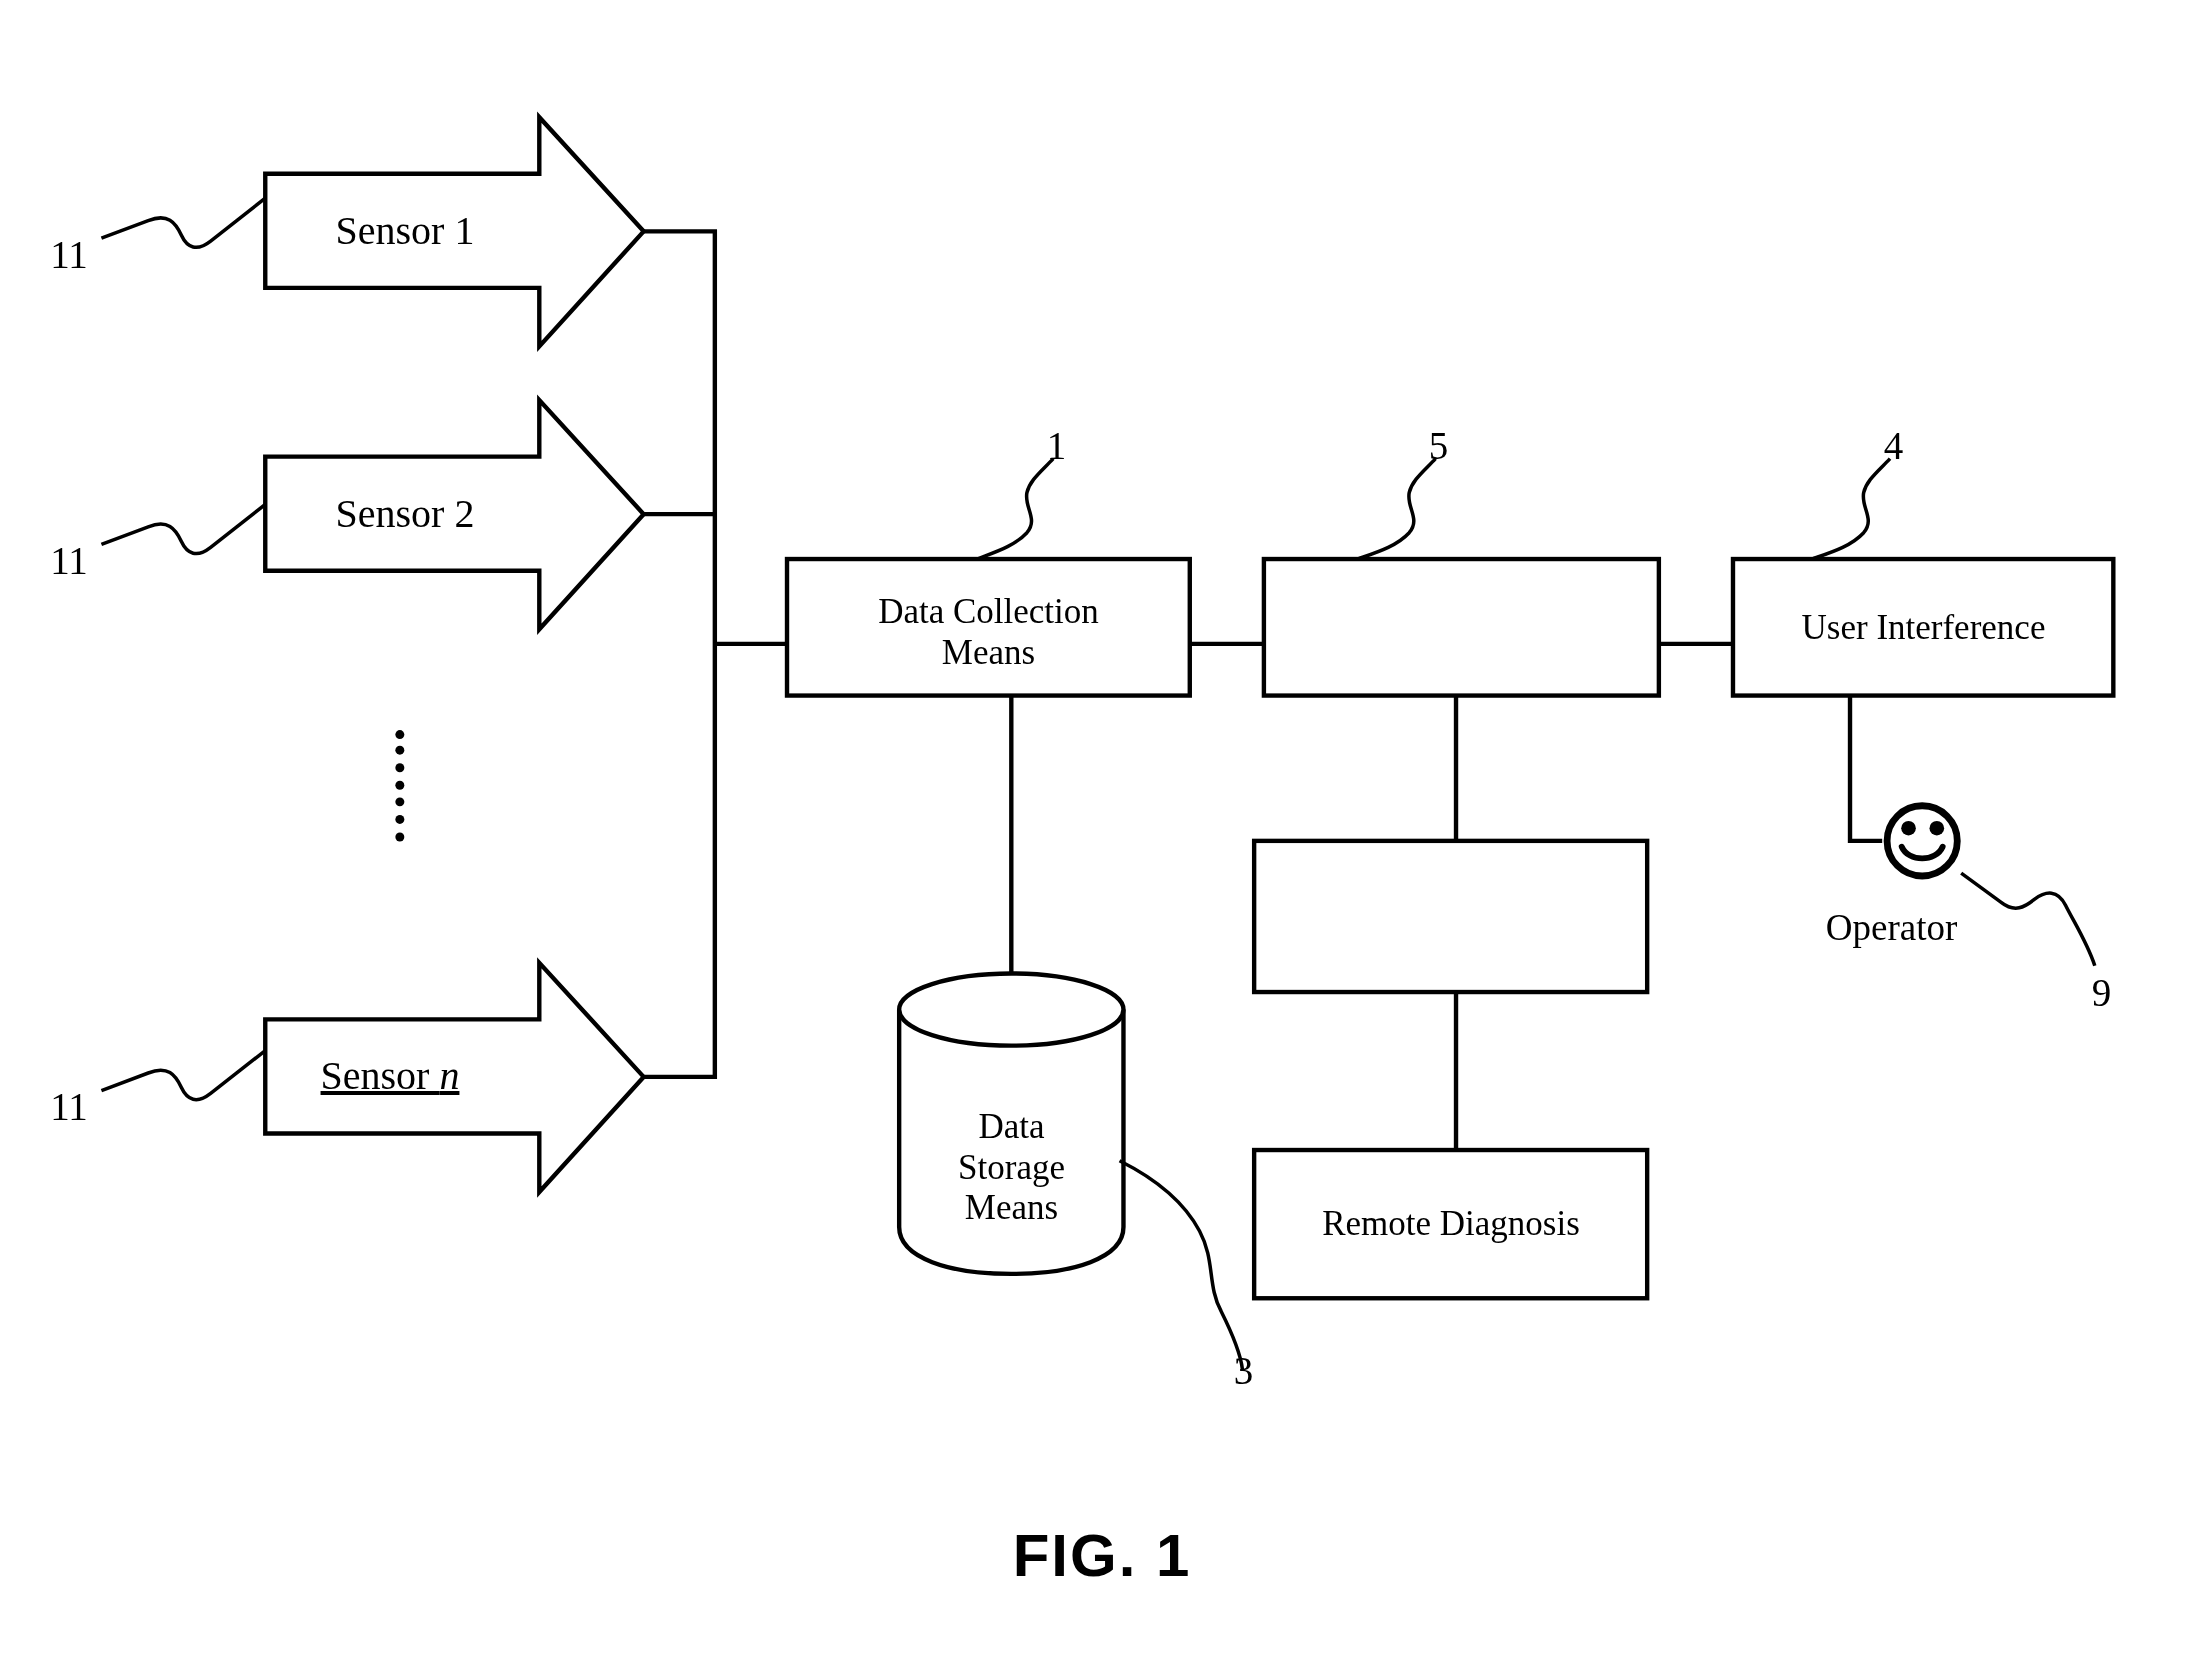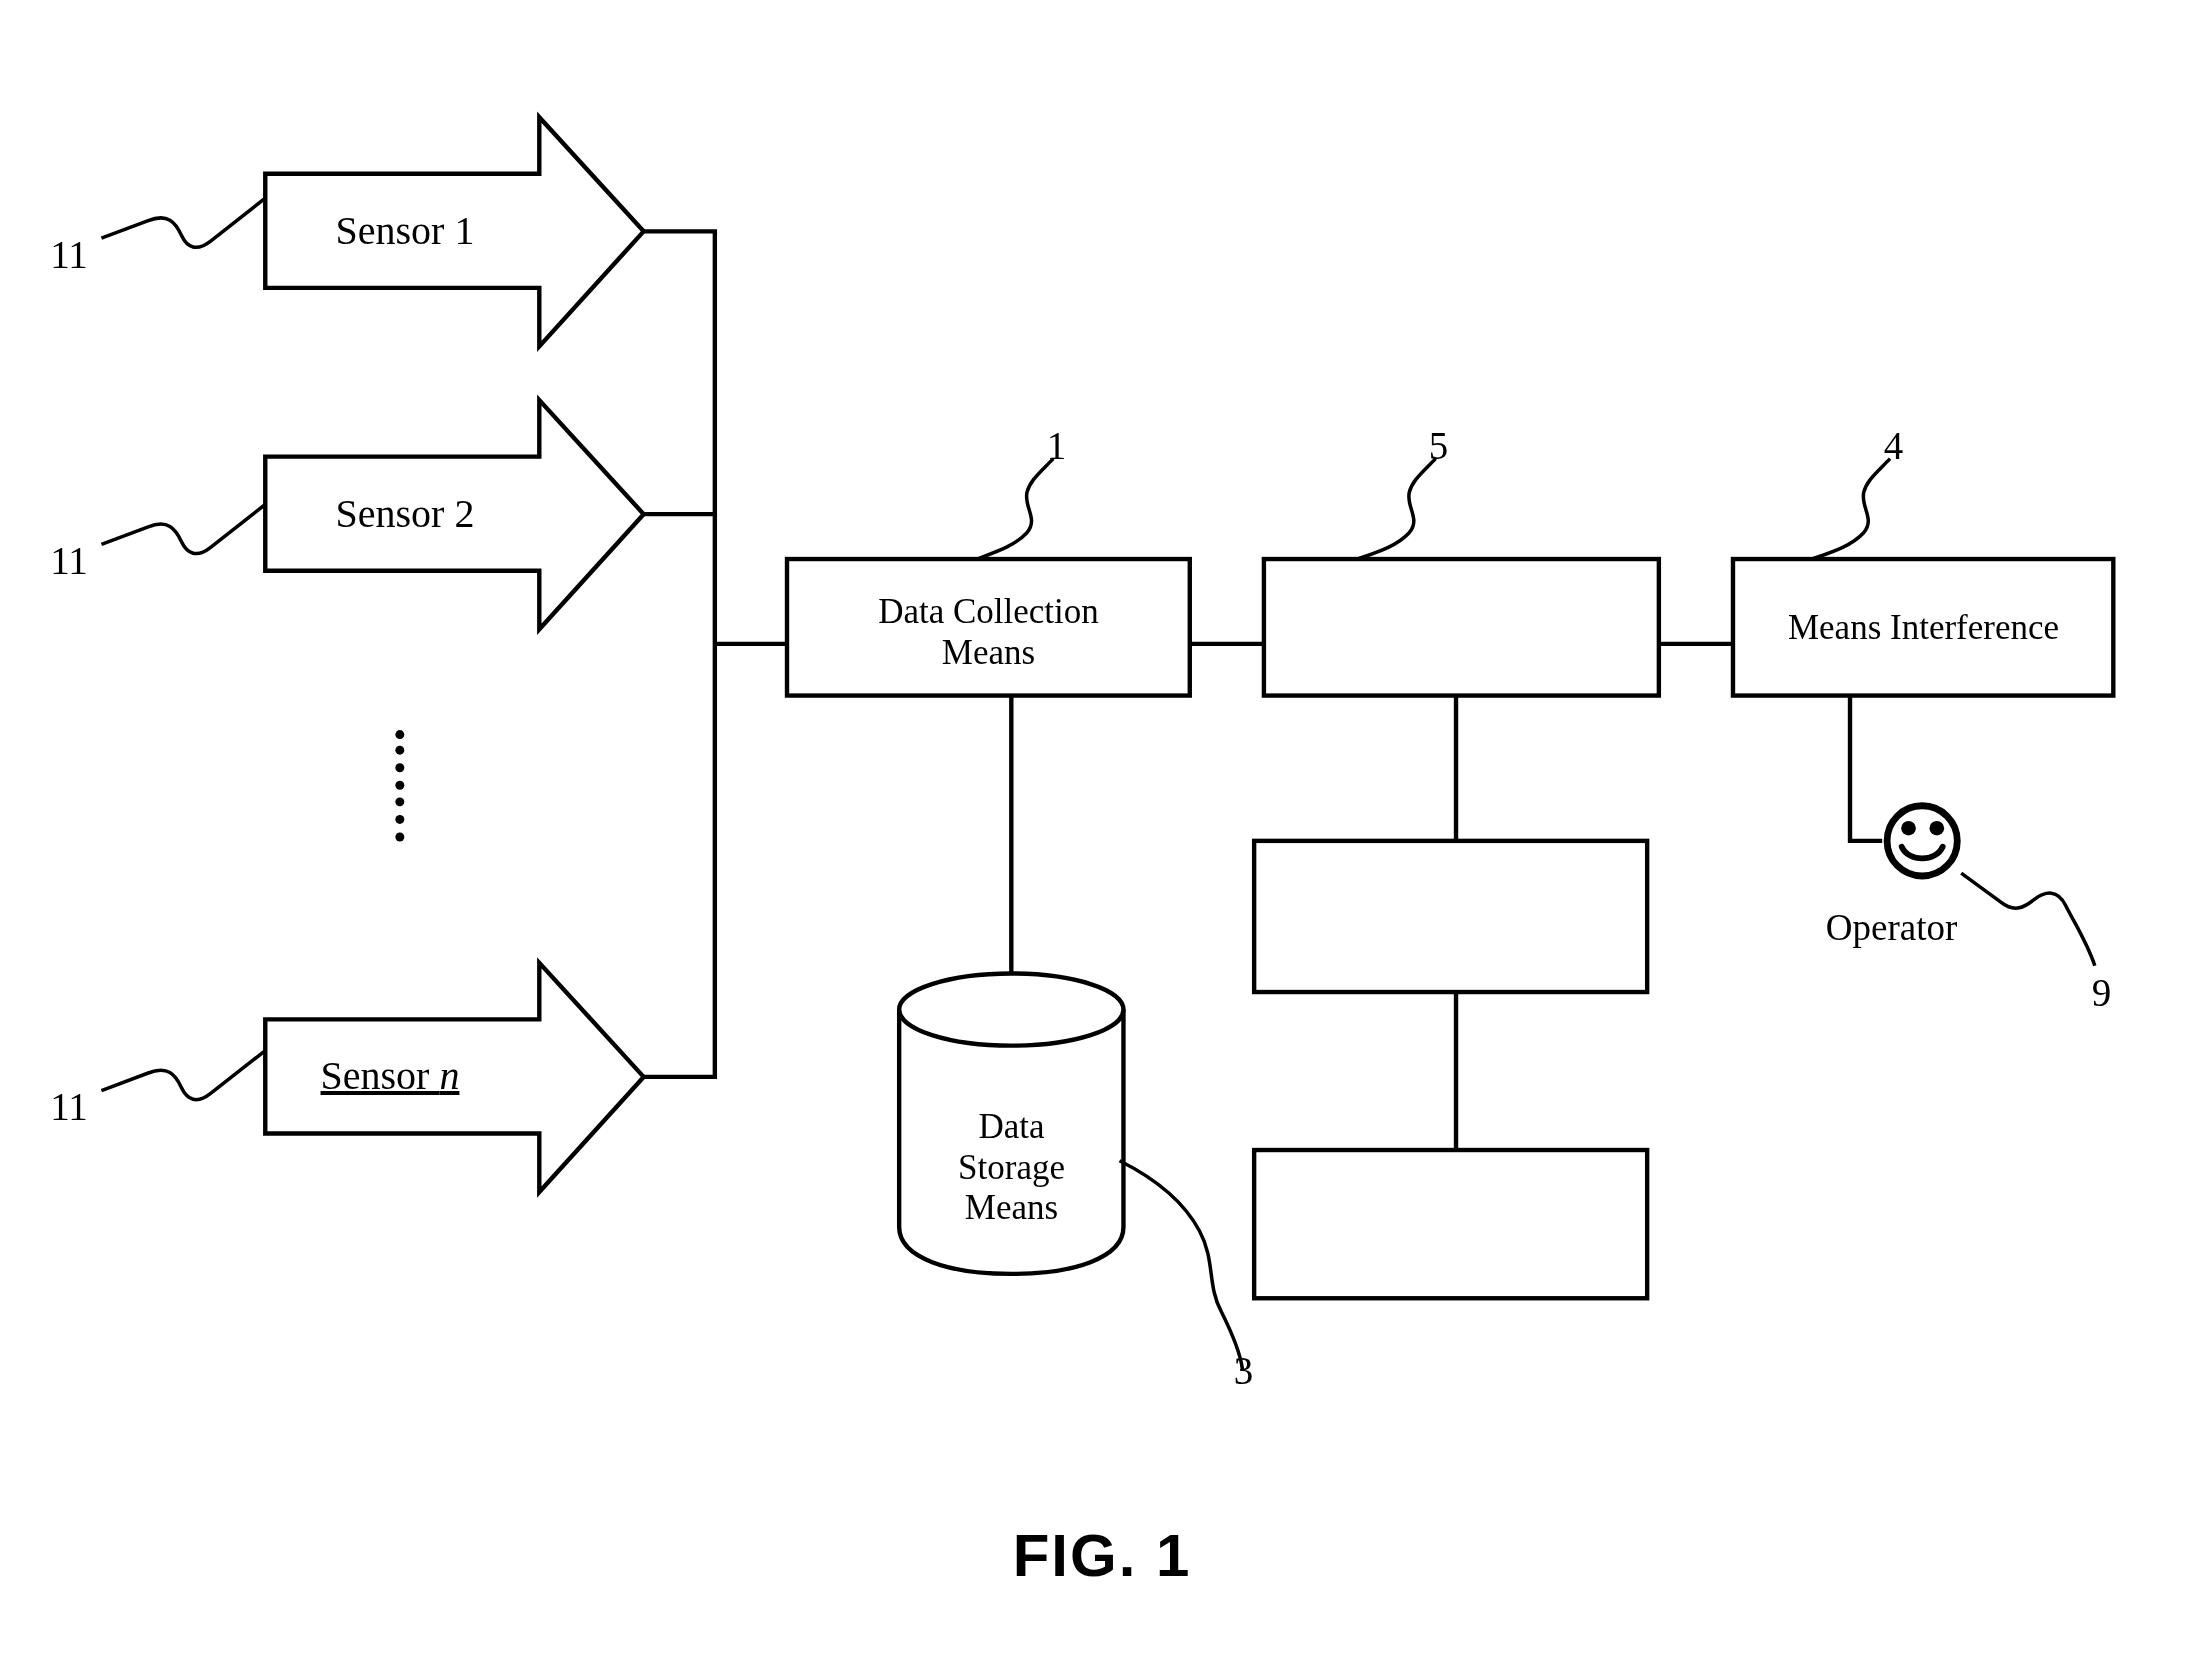--- a/index.html
+++ b/index.html
@@ -137,24 +137,25 @@
 
   <div class="lbl ref-num" style="left:39px; top:232px; width:60px;">11</div>
   <div class="lbl ref-num" style="left:39px; top:538px; width:60px;">11</div>
   <div class="lbl ref-num" style="left:39px; top:1084px; width:60px;">11</div>
 
   <div class="lbl box-text" style="left:797px; top:592px; width:383px;"><span>Data Collection</span><br><span>Means</span></div>
   <div class="lbl ref-num" style="left:1032px; top:423px; width:49px;">1</div>
 
   <div class="lbl ref-num" style="left:1414px; top:423px; width:49px;">5</div>
 
-  <div class="lbl box-text" style="left:1743px; top:608px; width:361px;">Means Interference</div>
+  <div class="lbl box-text" style="left:1743px; top:608px; width:361px;">User Interference</div>
   <div class="lbl ref-num" style="left:1869px; top:423px; width:49px;">4</div>
 
 
+  <div class="lbl box-text" style="left:1264px; top:1204px; width:374px;">Remote Diagnosis</div>
 
   <div class="lbl box-text" style="left:909px; top:1107px; width:205px;"><span>Data</span><br><span>Storage</span><br><span>Means</span></div>
   <div class="lbl ref-num" style="left:1219px; top:1348px; width:49px;">3</div>
 
   <div class="lbl small-cap" style="left:1799px; top:907px; width:185px;">Operator</div>
   <div class="lbl ref-num" style="left:2077px; top:970px; width:49px;">9</div>
 
   <div class="lbl fig-caption" style="left:858px; top:1521px; width:488px;">FIG. 1</div>
 
 </div>

